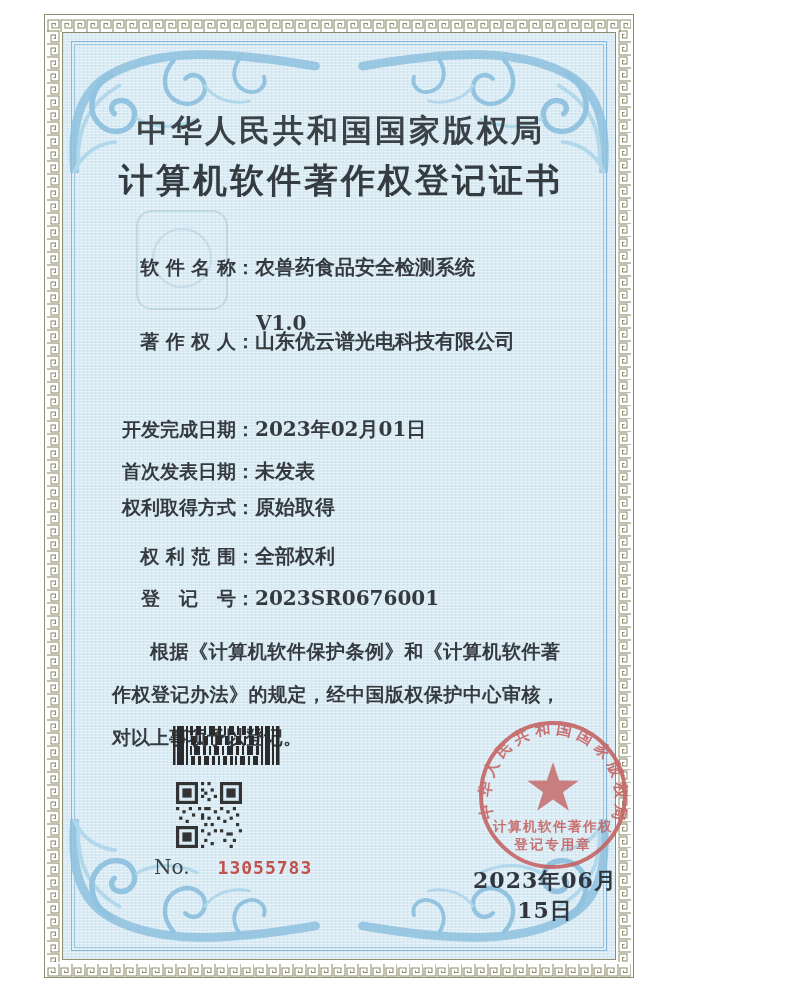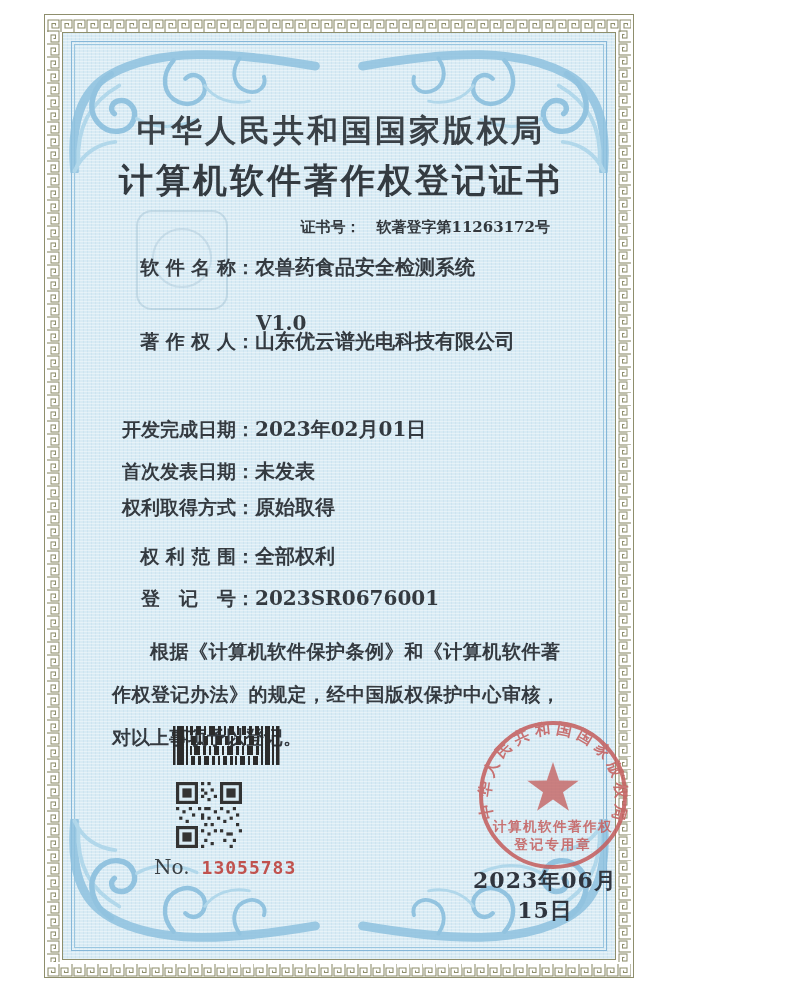--- a/index.html
+++ b/index.html
@@ -41,21 +41,21 @@
              line-height:43px;text-indent:2em;text-align:justify;color:#343a40;}
   .watermark{position:absolute;left:136px;top:210px;width:88px;height:96px;
              border:2px solid rgba(130,168,193,.30);border-radius:16px;}
   .watermark::after{content:"";position:absolute;left:14px;top:16px;width:56px;height:56px;
              border:2px solid rgba(130,168,193,.25);border-radius:50%;}
   .barcode{position:absolute;left:173px;top:726px;}
   .qrcode{position:absolute;left:176px;top:782px;}
   .serial{position:absolute;left:154px;top:855px;white-space:nowrap;}
   .serial .no{font-size:20px;color:#3a4044;}
   .serial .num{font-family:"DejaVu Sans Mono","Liberation Mono",monospace;
-               font-size:18px;font-weight:bold;color:#c0524e;margin-left:12px;letter-spacing:1px;}
+               font-size:18px;font-weight:bold;color:#c0524e;margin-left:28px;letter-spacing:1px;}
   .seal{position:absolute;left:477px;top:719px;width:152px;height:152px;
         opacity:.88;mix-blend-mode:multiply;}
   .issue-date{position:absolute;top:866px;left:460px;width:170px;text-align:center;
         font-size:22px;font-weight:bold;color:#30353e;letter-spacing:1px;}
 </style>
 </head>
 <body>
 
 <div class="page">
 
@@ -157,23 +157,20 @@
       </div>
     </div>
   </div>
 
   <div class="content">
     <div class="watermark"></div>
 
     <div class="title">中华人民共和国国家版权局</div>
     <div class="subtitle">计算机软件著作权登记证书</div>
 
-    <div class="certno">
-      <span>证书号：</span><span class="gap"></span><span>软著登字第11263172号</span>
-    </div>
 
     <div class="frow" style="top:254px">
       <span class="flabel">软 件 名 称：</span><span class="fvalue">农兽药食品安全检测系统</span>
     </div>
     <div class="fvalue2" style="top:283px">V1.0</div>
 
     <div class="frow" style="top:328px">
       <span class="flabel">著 作 权 人：</span><span class="fvalue">山东优云谱光电科技有限公司</span>
     </div>
 

